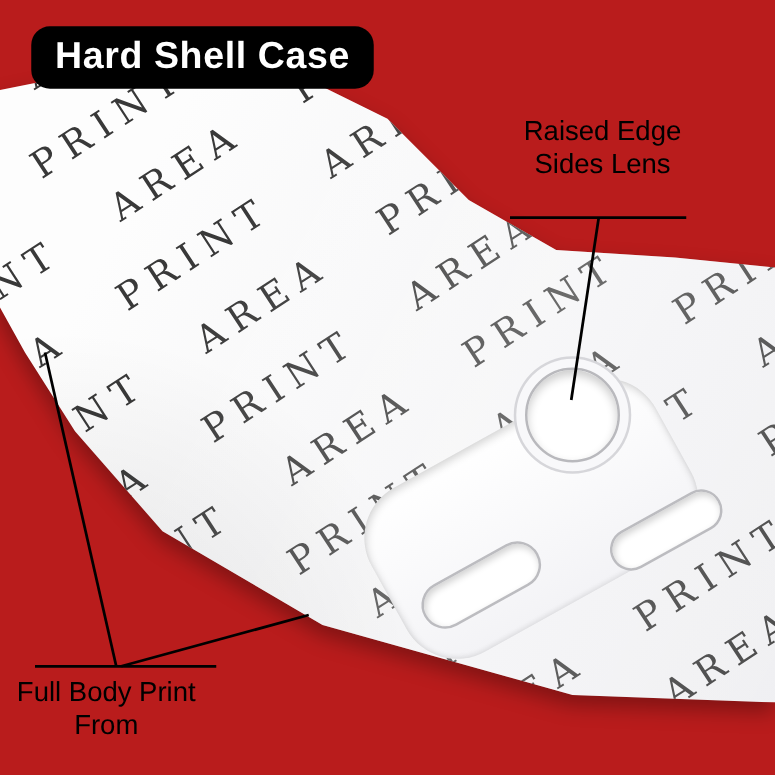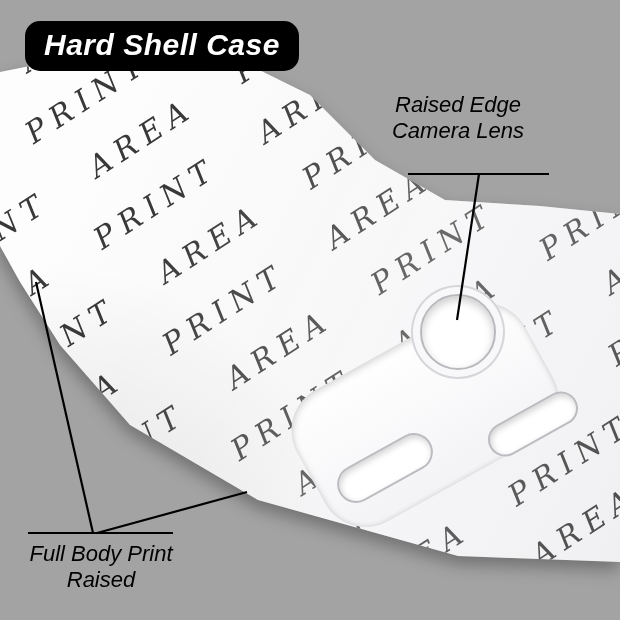--- a/index.html
+++ b/index.html
@@ -2,21 +2,21 @@
 <html style="--badge-bg: #000000; --badge-text: #ffffff; --pattern-color: #2e2e2e; --line-color: #000000; --annotation-text: #000000;"><head>
 <meta charset="utf-8">
 <title>Hard Shell Case</title>
 <style>
   * { margin:0; padding:0; box-sizing:border-box; }
   html,body { background:#ffffff; }
   body { font-family:"Liberation Sans", sans-serif; }
 
   .stage {
     position:relative; width:620px; height:620px;
-    background:#a3a3a3; overflow:hidden;font-style:italic;
+    background:#b91c1c; overflow:hidden;
   }
 
   
   .case-wrap { position:absolute; inset:0; filter:drop-shadow(-1px 8px 8px rgba(0,0,0,0.30)); }
   .case {
     position:absolute; inset:0;
     background:linear-gradient(118deg,#fdfdfd 20%,#f2f2f4 70%,#ededf0 100%);
     clip-path:polygon(0px 72px, 70px 58px, 235px 58px, 310px 95px, 375px 160px,
                       445px 200px, 540px 206px, 620px 214px, 620px 562px,
                       458px 556px, 258px 500px, 130px 425px, 60px 345px,
@@ -73,22 +73,22 @@
     font-weight:bold; font-size:30px; line-height:1;
     padding:9px 19px 11px; border-radius:15px; letter-spacing:0.5px;
   }
 
   
   .ann {
     position:absolute; text-align:center;
     font-size:22px; line-height:26px;
     color:var(--annotation-text,#000000);
   }
-  .ann-camera   { left:376px; top:92px;  width:164px; }
-  .ann-fullbody { left:18px;  top:541px; width:166px; }
+  .ann-camera   { left:400px; top:92px;  width:164px; }
+  .ann-fullbody { left:2px;  top:541px; width:166px; }
 </style>
 </head>
 <body>
 
 <div class="stage">
 
   <div class="case-wrap">
     <div class="case">
       <div class="pattern">
           <div class="row">PRINT AREA PRINT AREA PRINT AREA PRINT AREA PRINT AREA PRINT AREA PRINT AREA PRINT AREA</div>
@@ -131,21 +131,21 @@
     <line x1="479" y1="174" x2="457" y2="320"></line>
     <line x1="28" y1="533" x2="173" y2="533"></line>
     <line x1="93" y1="533" x2="36" y2="282"></line>
     <line x1="97" y1="533" x2="247" y2="492"></line>
   </svg>
 
   <div class="badge">Hard Shell Case</div>
 
   <div class="ann ann-camera">
     <div>Raised Edge</div>
-    <div>Camera Lens</div>
+    <div>Sides Lens</div>
   </div>
 
   <div class="ann ann-fullbody">
     <div>Full Body Print</div>
-    <div>Raised</div>
+    <div>From</div>
   </div>
 
 </div>
 
 </body></html>

